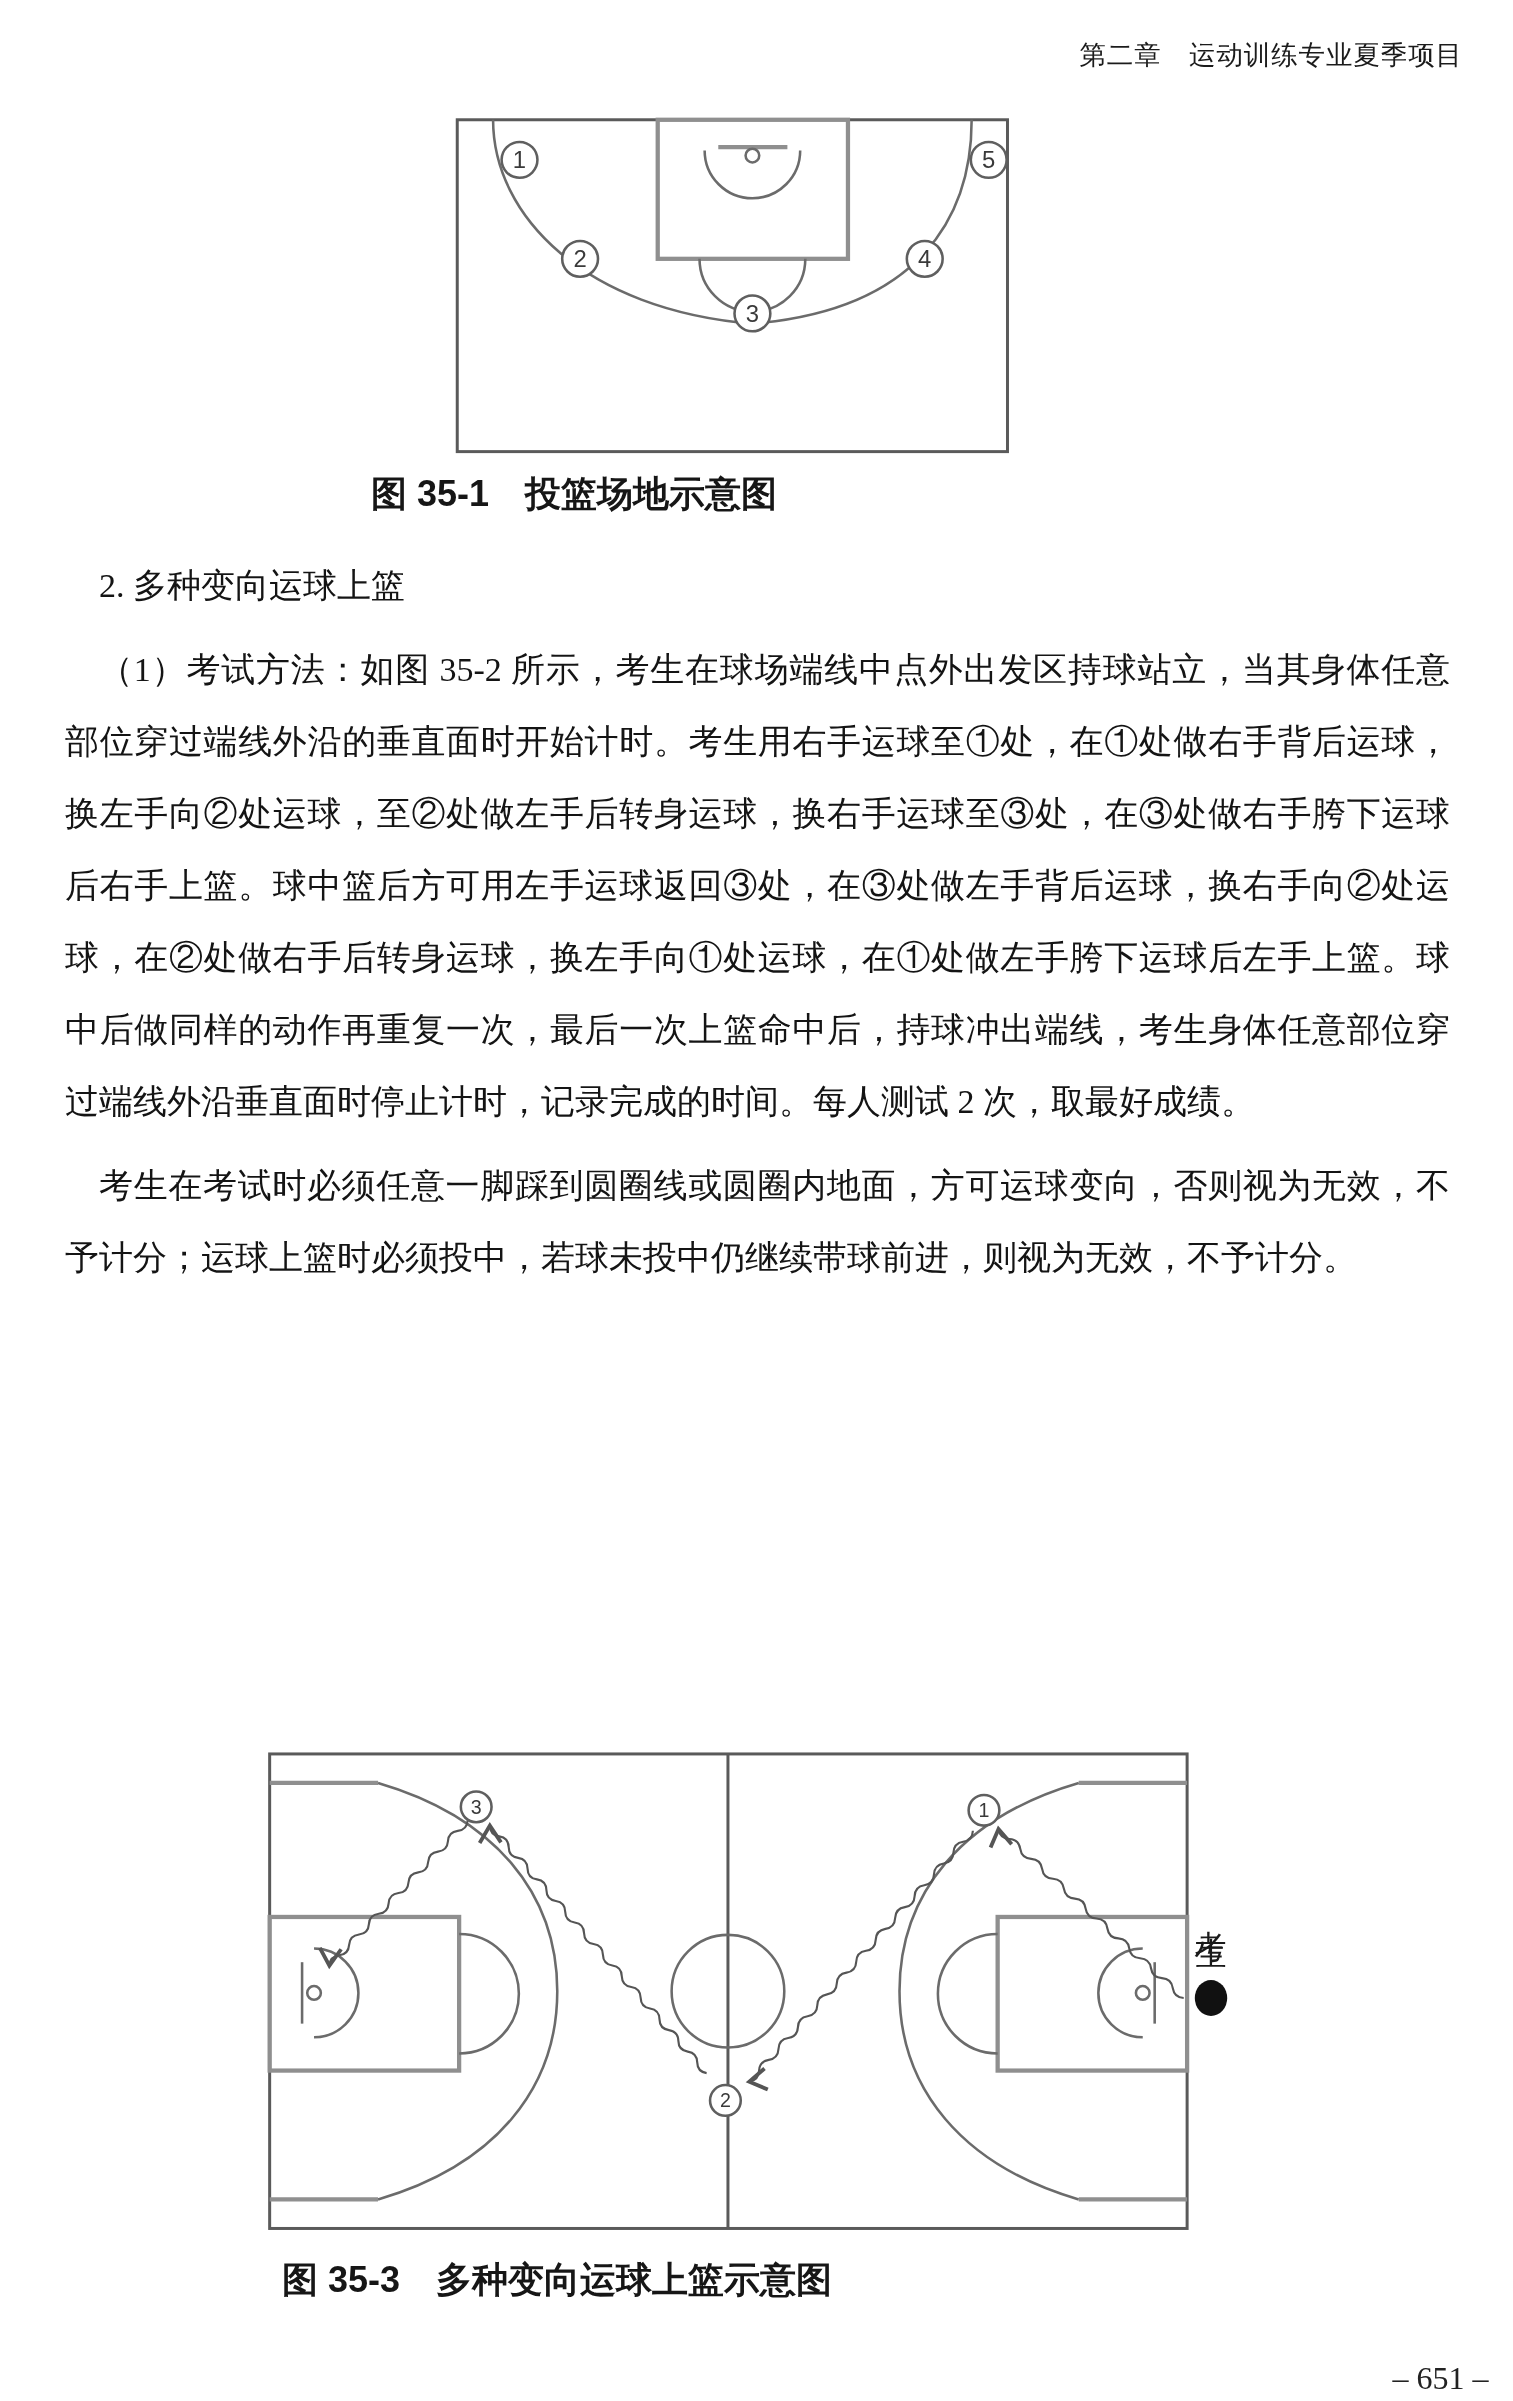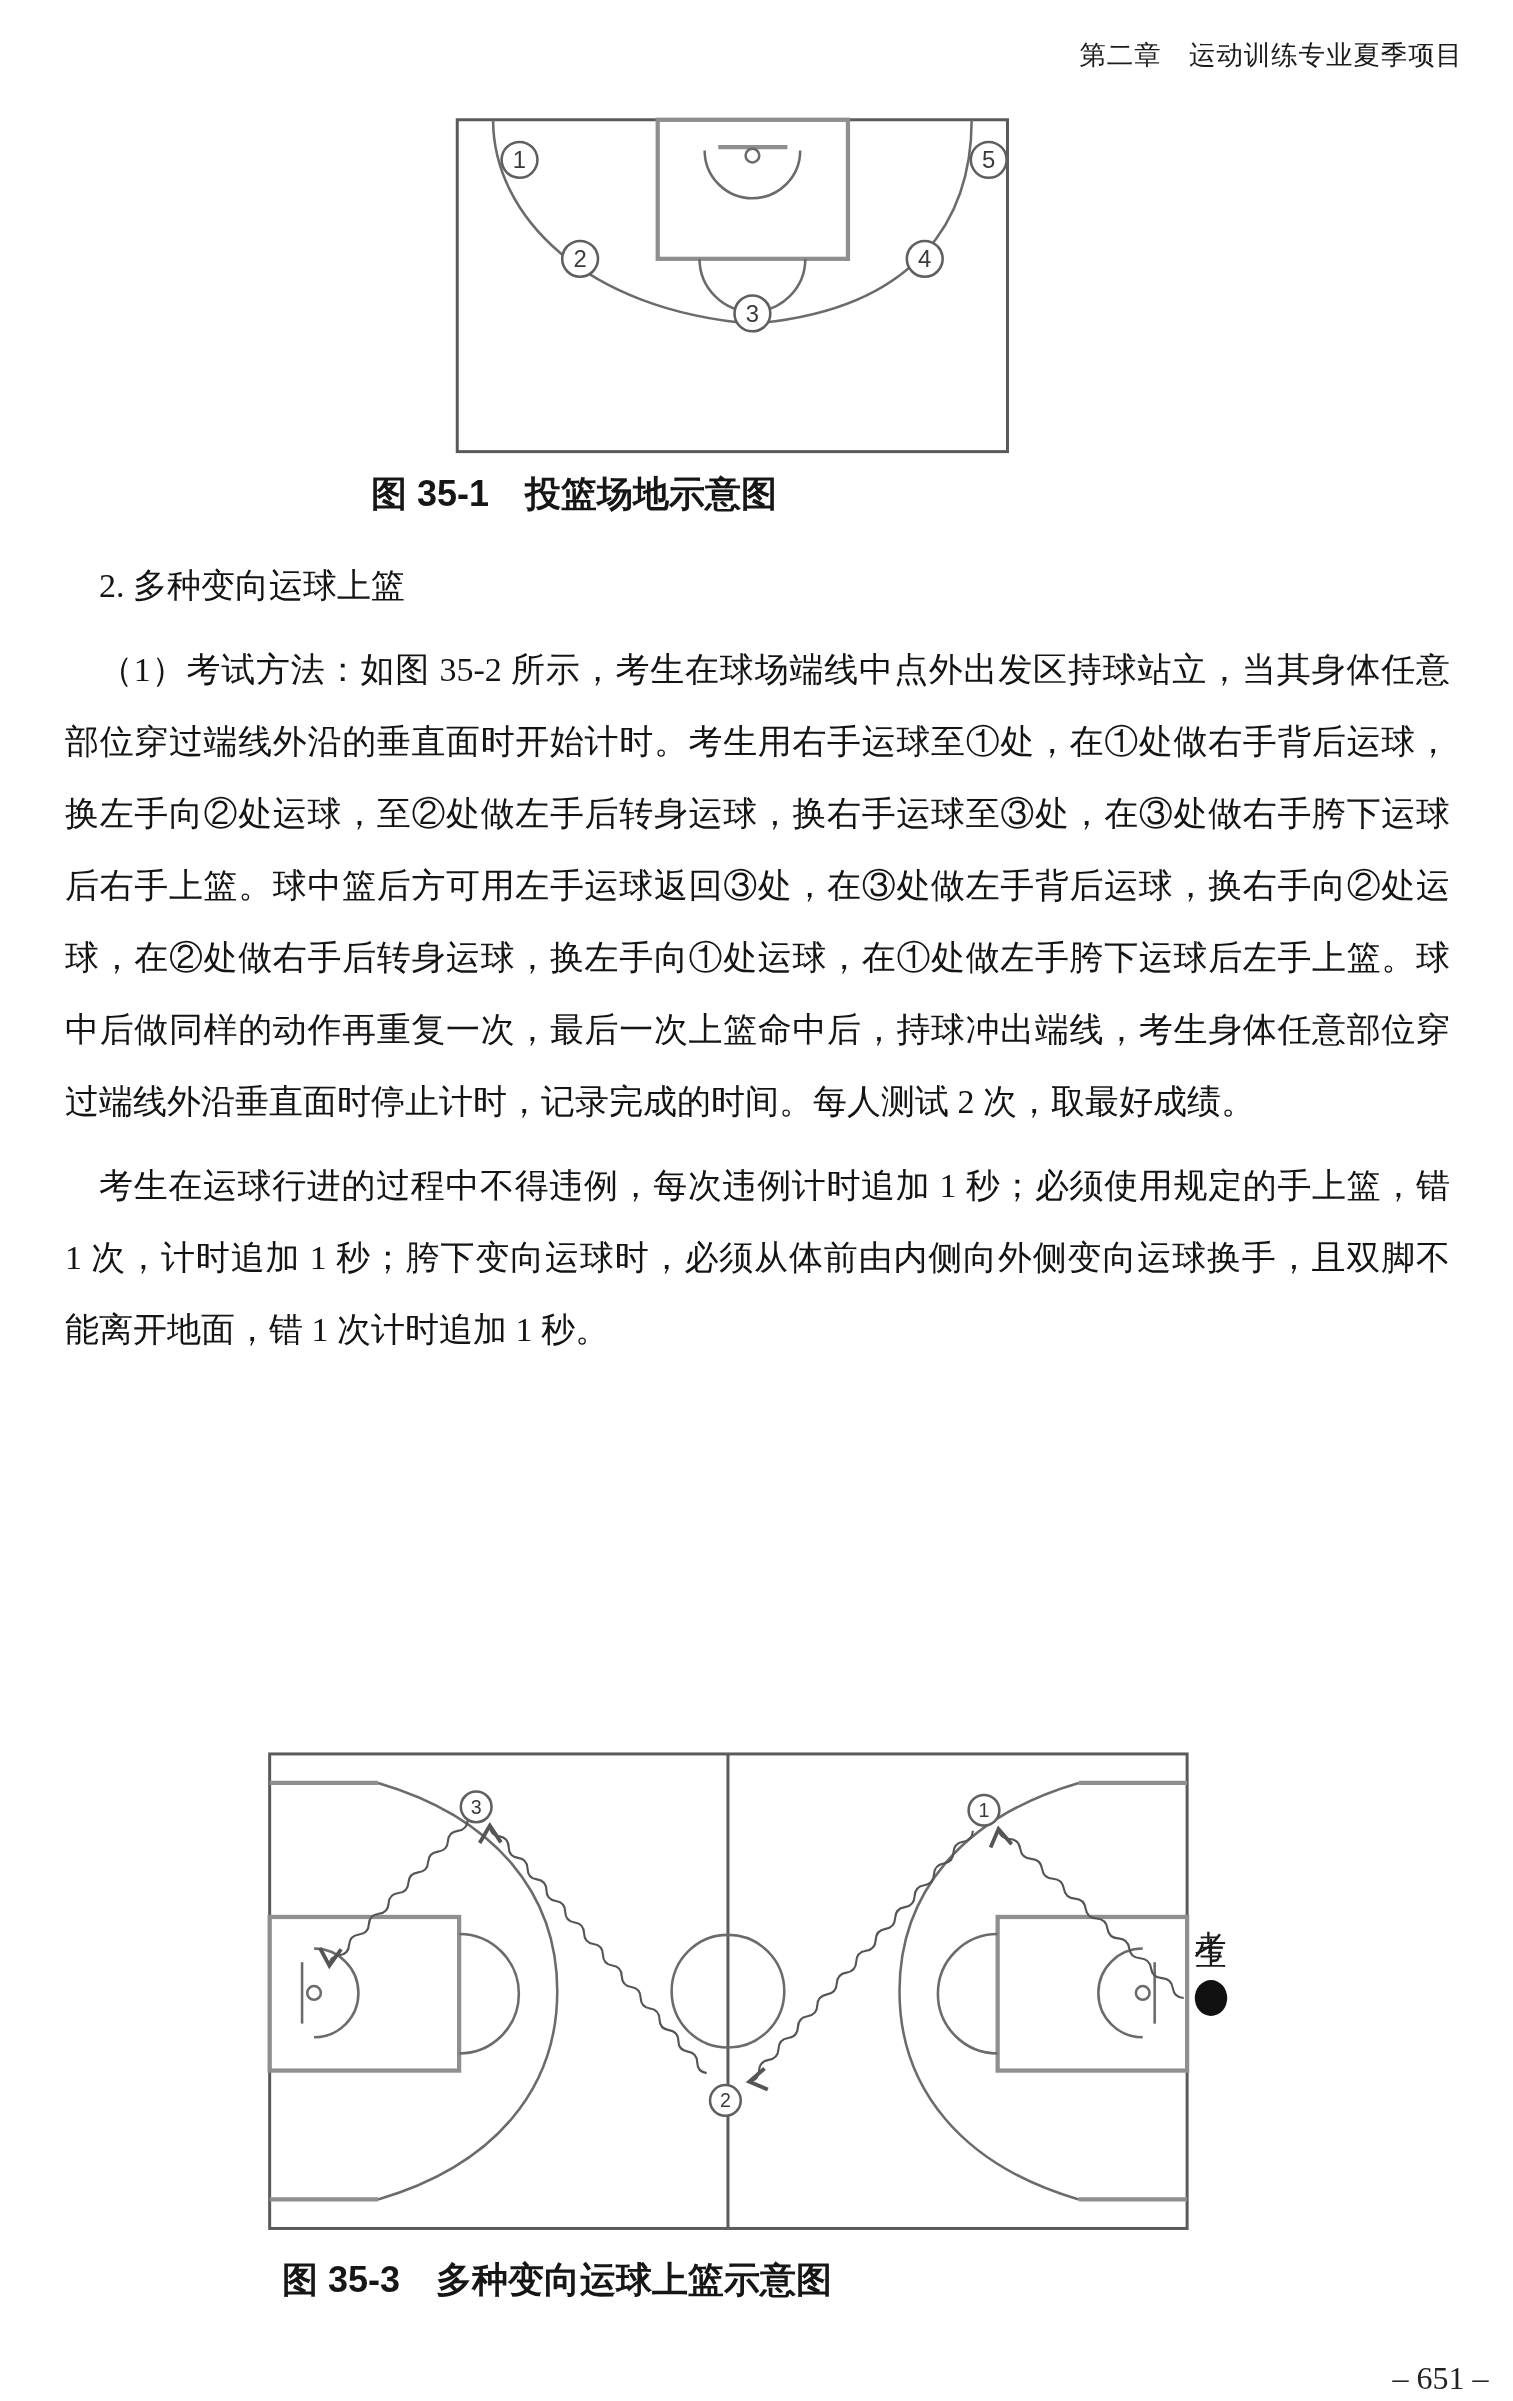--- a/index.html
+++ b/index.html
@@ -81,21 +81,21 @@
     <circle cx="638" cy="69" r="21" class="marker-circle"></circle>
     <text x="638" y="79" font-size="28" class="marker-num">5</text>
   </g>
 </svg>
 
 <div class="caption cap1">图 35-1　投篮场地示意图</div>
 
 <div class="bodytext">
   <p>2. 多种变向运球上篮</p>
   <p>（1）考试方法：如图 35-2 所示，考生在球场端线中点外出发区持球站立，当其身体任意部位穿过端线外沿的垂直面时开始计时。考生用右手运球至①处，在①处做右手背后运球，换左手向②处运球，至②处做左手后转身运球，换右手运球至③处，在③处做右手胯下运球后右手上篮。球中篮后方可用左手运球返回③处，在③处做左手背后运球，换右手向②处运球，在②处做右手后转身运球，换左手向①处运球，在①处做左手胯下运球后左手上篮。球中后做同样的动作再重复一次，最后一次上篮命中后，持球冲出端线，考生身体任意部位穿过端线外沿垂直面时停止计时，记录完成的时间。每人测试 2 次，取最好成绩。</p>
-  <p>考生在运球行进的过程中不得违例，每次违例计时追加 1 秒；必须使用规定的手上篮，错 1 次，计时追加 1 秒；胯下变向运球时，必须从体前由内侧向外侧变向运球换手，且双脚不能离开地面，错 1 次计时追加 1 秒。</p>
+  <p>考生在考试时必须任意一脚踩到圆圈线或圆圈内地面，方可运球变向，否则视为无效，不予计分；运球上篮时必须投中，若球未投中仍继续带球前进，则视为无效，不予计分。</p>
 </div>
 
 <svg class="fig" style="left:256px;top:1742px;" width="990" height="495" viewBox="0 0 1160 580">
   <defs>
     <marker id="arr" viewBox="0 0 12 12" refX="10" refY="6" markerWidth="12" markerHeight="12" orient="auto">
       <path d="M2,1 L10,6 L2,11" fill="none" stroke="#555" stroke-width="1.8"></path>
     </marker>
   </defs>
 
   <rect x="16" y="14" width="1075" height="556" class="border"></rect>

